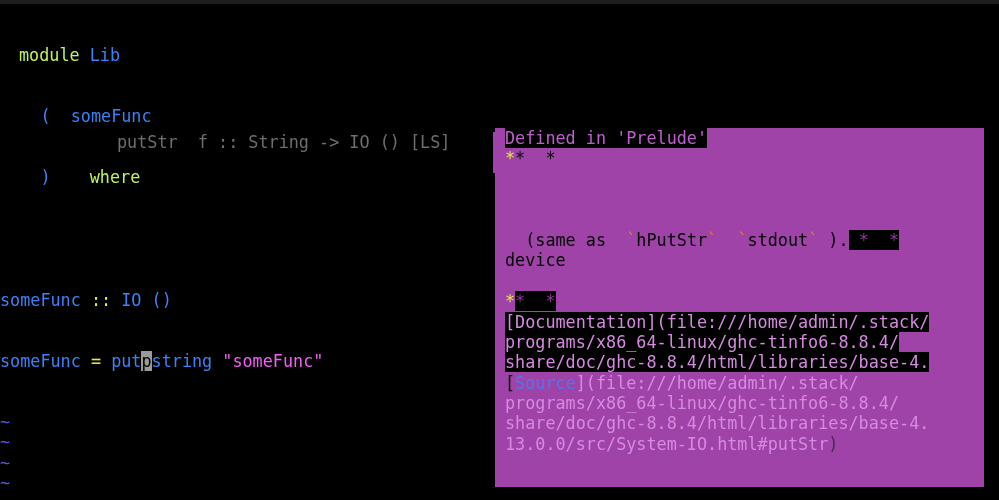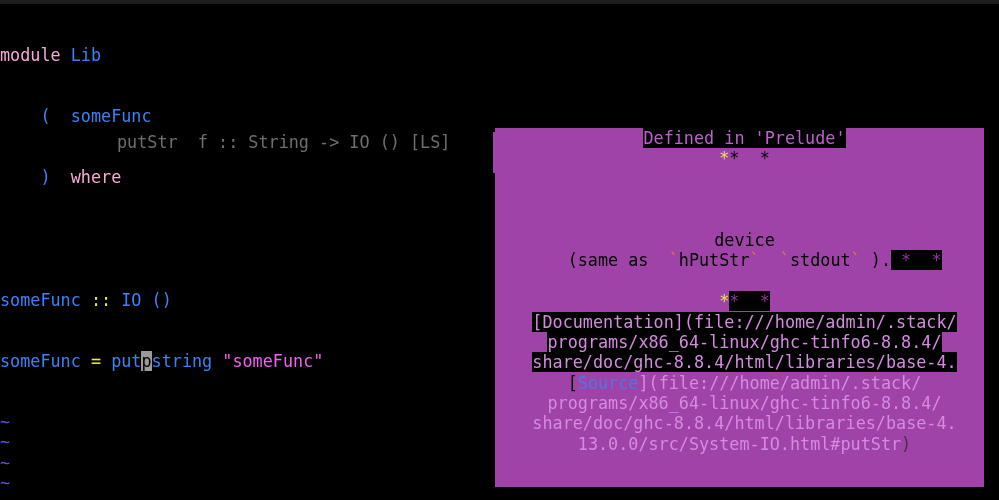--- a/index.html
+++ b/index.html
@@ -34,21 +34,21 @@
     position: absolute;
     left: 0; top: 4px;
     width: 999px;
     white-space: pre;
   }
   .line {
     height: 20.4px;
     white-space: pre;
     color: #c8c8c8;
   }
-  .kw        { color: #f9a8d4; }
+  .kw        { color: #bef264; margin-left: 19px; }
   .ident     { color: #3b82f6; }
   .op        { color: #e8e84a; }
   .str       { color: #f45ff4; }
   .tilde     { color: #5555e0; }
   .cursor {
     background: #9a9a9a;
     color: #000000;
   }
 
   
@@ -100,21 +100,20 @@
     background: #a043a8;
     z-index: 20;
     overflow: hidden;
   }
   .doc-line {
     height: 20.4px;
     white-space: pre;
     padding-left: 10px;
     box-sizing: border-box;
     color: #000000;
-    text-align: center;
   }
   .doc-line.blank { color: transparent; }
   .hdr {
     background: #000000;
     color: #c05fd0;
   }
   .ast-y  { color: #e8e84a; }
   .ast-k  { color: #000000; }
   .ast-p  { color: #8e3a99; }
   .blk {
@@ -152,23 +151,23 @@
   <div class="doc">
 
     <div class="doc-line"><span class="hdr">Defined in 'Prelude'</span></div>
 
     <div class="doc-line"><span class="ast-y">*</span><span class="ast-k">*  *</span></div>
 
     <div class="doc-line blank">&nbsp;</div>
     <div class="doc-line blank">&nbsp;</div>
     <div class="doc-line blank">&nbsp;</div>
 
+    <div class="doc-line"><span>  (same as  </span><span class="tick">`</span><span>hPutStr</span><span class="tick">`</span><span>  </span><span class="tick">`</span><span>stdout</span><span class="tick">`</span><span> ).</span><span class="blk ast-p"> *  *</span></div>
+
     <div class="doc-line">device</div>
-
-    <div class="doc-line"><span>  (same as  </span><span class="tick">`</span><span>hPutStr</span><span class="tick">`</span><span>  </span><span class="tick">`</span><span>stdout</span><span class="tick">`</span><span> ).</span><span class="blk ast-p"> *  *</span></div>
 
     <div class="doc-line blank">&nbsp;</div>
 
     <div class="doc-line"><span class="ast-y">*</span><span class="blk ast-p">*  *</span></div>
 
     <div class="doc-line"><span class="blk lnk">[Documentation](file:///home/admin/.stack/</span></div>
     <div class="doc-line"><span class="blk lnk">programs/x86_64-linux/ghc-tinfo6-8.8.4/</span></div>
     <div class="doc-line"><span class="blk lnk">share/doc/ghc-8.8.4/html/libraries/base-4.</span></div>
 
     <div class="doc-line"><span class="brkt">[</span><span class="src">Source</span><span class="lnk">](file:///home/admin/.stack/</span></div>

